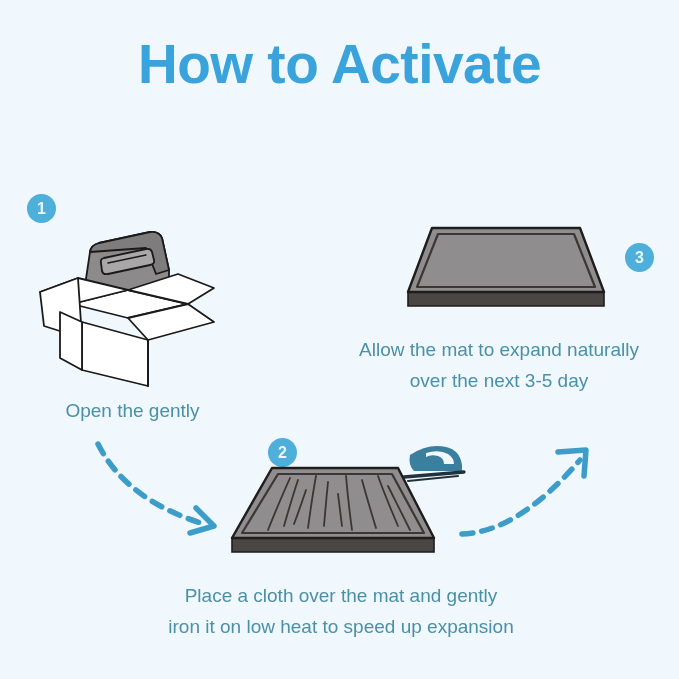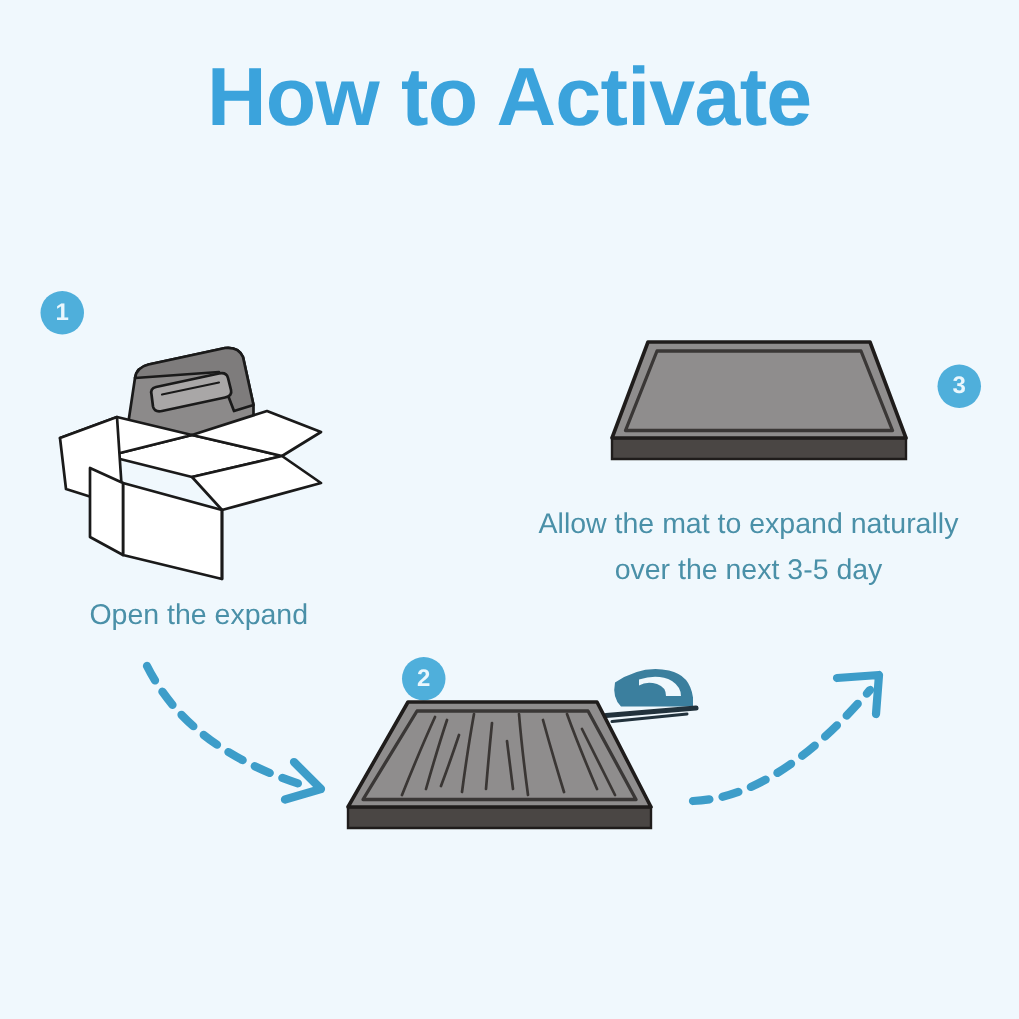--- a/index.html
+++ b/index.html
@@ -130,21 +130,21 @@
         <path d="M44 104 L110 122 L110 168 L44 152 Z" fill="#ffffff"></path>
 
         <path d="M44 104 L22 94 L22 140 L44 152 Z" fill="#ffffff"></path>
 
         <path d="M110 122 L110 168" stroke="#1a1a1a"></path>
       </g>
     </svg>
   </div>
 
   <div class="caption" id="caption-1">
-    <span class="line">Open the expand</span>
+    <span class="line">Open the gently</span>
   </div>
 
   <div class="illus" id="arrow-left">
     <svg viewBox="0 0 150 100" width="150" height="100" xmlns="http://www.w3.org/2000/svg">
       <path d="M6 6 Q34 62 112 86" fill="none" stroke="#3d9dc9" stroke-width="5.5" stroke-linecap="round" stroke-dasharray="11 9"></path>
       <path d="M104 70 L122 88 L98 95" fill="none" stroke="#3d9dc9" stroke-width="5.5" stroke-linecap="round" stroke-linejoin="round"></path>
     </svg>
   </div>
 
   <div class="badge" id="badge-2">2</div>
@@ -176,20 +176,22 @@
         <path d="M134 20 Q140 42 148 68"></path>
         <path d="M150 16 Q158 38 170 66"></path>
         <path d="M160 26 Q170 46 182 70"></path>
         <path d="M78 30 Q72 48 66 64"></path>
         <path d="M110 34 Q112 50 114 66"></path>
       </g>
     </svg>
   </div>
 
   <div class="caption" id="caption-2">
+    <span class="line">Place a cloth over the mat and gently</span>
+    <span class="line">iron it on low heat to speed up expansion</span>
   </div>
 
   <div class="illus" id="arrow-right">
     <svg viewBox="0 0 150 105" width="150" height="105" xmlns="http://www.w3.org/2000/svg">
       <path d="M4 94 Q60 92 122 20" fill="none" stroke="#3d9dc9" stroke-width="5.5" stroke-linecap="round" stroke-dasharray="11 9"></path>
       <path d="M100 12 L128 10 L126 36" fill="none" stroke="#3d9dc9" stroke-width="5.5" stroke-linecap="round" stroke-linejoin="round"></path>
     </svg>
   </div>
 
   <div class="badge" id="badge-3">3</div>

